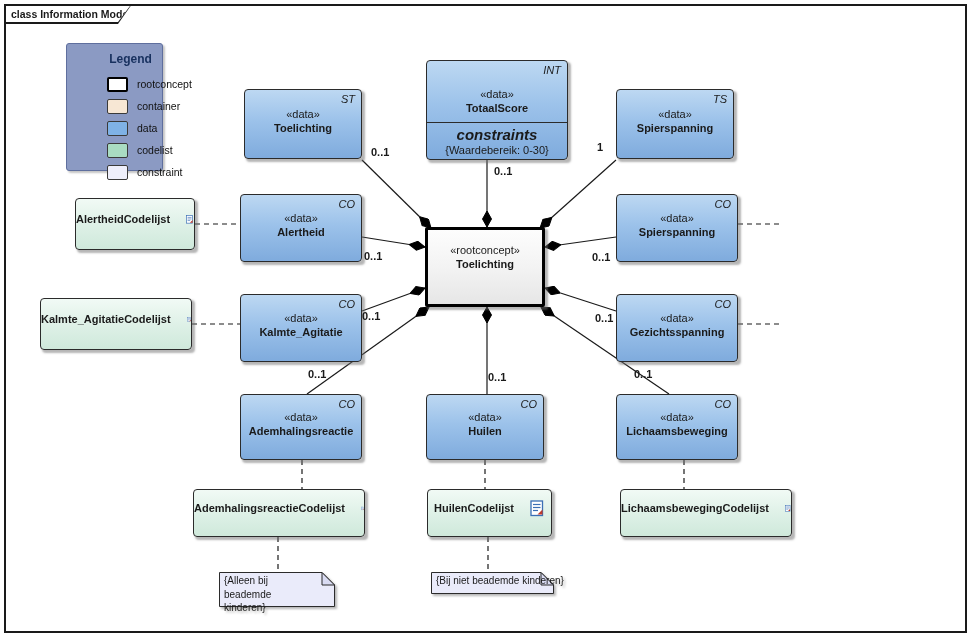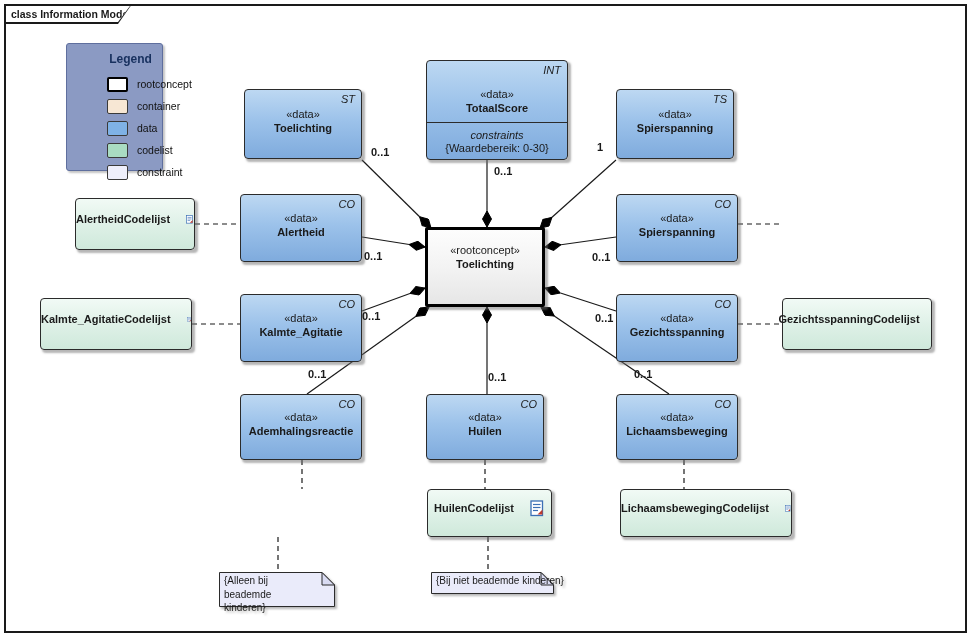--- a/index.html
+++ b/index.html
@@ -27,21 +27,21 @@
   .stereo{font-size:11px;}
   .bname{font-size:11px;font-weight:bold;margin-top:2px;}
   .tag{position:absolute;top:3px;right:6px;font-size:11px;font-style:italic;}
   .rootbox{background:linear-gradient(180deg,#fdfdfd 0%,#f2f2f2 55%,#e6e6e6 100%);
     border:3px solid #000;border-radius:2px;}
   .rootbox .inner{display:flex;flex-direction:column;align-items:center;
     padding-top:14px;height:100%;box-sizing:border-box;}
   .compart-top{height:62px;display:flex;flex-direction:column;align-items:center;justify-content:flex-end;
     padding-bottom:8px;box-sizing:border-box;border-bottom:1.2px solid #2b2b2b;}
   .compart-bottom{display:flex;flex-direction:column;align-items:center;justify-content:center;height:36px;}
-  .constraints-title{font-size:11px;font-style:italic;font-weight:400;}
+  .constraints-title{font-size:15px;font-style:italic;font-weight:700;}
   .constraints-value{font-size:11px;margin-top:1px;}
   .codelist{background:linear-gradient(180deg,#f1faf5 0%,#ddf0e6 55%,#cfe9db 100%);
     border:1.2px solid #2b2b2b;}
   .codelist .inner{display:flex;align-items:center;justify-content:center;gap:16px;height:100%;
     padding-bottom:10px;box-sizing:border-box;}
   .cname{font-size:11px;font-weight:bold;}
   .mult{position:absolute;font-size:11px;font-weight:600;z-index:3;white-space:nowrap;}
   .note{position:absolute;z-index:2;filter:drop-shadow(2px 2px 1px rgba(110,110,110,.5));}
   .note-text{position:absolute;left:5px;top:2px;right:2px;font-size:10px;line-height:1.35;z-index:3;}
   .legend{position:absolute;left:66px;top:43px;width:97px;height:128px;z-index:2;
@@ -237,33 +237,33 @@
         <rect x="1" y="1" width="11.5" height="14.5" fill="#fff" stroke="#3b6fb5" stroke-width="1.3"></rect>
         <line x1="3" y1="4.5" x2="10.5" y2="4.5" stroke="#3b6fb5" stroke-width="1.2"></line>
         <line x1="3" y1="7.5" x2="10.5" y2="7.5" stroke="#3b6fb5" stroke-width="1.2"></line>
         <line x1="3" y1="10.5" x2="8" y2="10.5" stroke="#3b6fb5" stroke-width="1.2"></line>
         <path d="M7.5,14.5 L12.5,9.5 L12.5,14.5 Z" fill="#c0392b"></path>
       </svg>
     </div>
   </div>
 
 
-  <div class="box codelist" style="left:782px;top:298px;width:150px;height:52px;">
-    <div class="inner">
-      <span class="cname">GezichtsspanningCodelijst</span>
-      <svg width="15" height="17" viewBox="0 0 15 17">
-        <rect x="1" y="1" width="11.5" height="14.5" fill="#fff" stroke="#3b6fb5" stroke-width="1.3"></rect>
-        <line x1="3" y1="4.5" x2="10.5" y2="4.5" stroke="#3b6fb5" stroke-width="1.2"></line>
-        <line x1="3" y1="7.5" x2="10.5" y2="7.5" stroke="#3b6fb5" stroke-width="1.2"></line>
-        <line x1="3" y1="10.5" x2="8" y2="10.5" stroke="#3b6fb5" stroke-width="1.2"></line>
-        <path d="M7.5,14.5 L12.5,9.5 L12.5,14.5 Z" fill="#c0392b"></path>
-      </svg>
-    </div>
-  </div>
-
+
+  <div class="box codelist" style="left:193px;top:489px;width:172px;height:48px;">
+    <div class="inner">
+      <span class="cname">AdemhalingsreactieCodelijst</span>
+      <svg width="15" height="17" viewBox="0 0 15 17">
+        <rect x="1" y="1" width="11.5" height="14.5" fill="#fff" stroke="#3b6fb5" stroke-width="1.3"></rect>
+        <line x1="3" y1="4.5" x2="10.5" y2="4.5" stroke="#3b6fb5" stroke-width="1.2"></line>
+        <line x1="3" y1="7.5" x2="10.5" y2="7.5" stroke="#3b6fb5" stroke-width="1.2"></line>
+        <line x1="3" y1="10.5" x2="8" y2="10.5" stroke="#3b6fb5" stroke-width="1.2"></line>
+        <path d="M7.5,14.5 L12.5,9.5 L12.5,14.5 Z" fill="#c0392b"></path>
+      </svg>
+    </div>
+  </div>
 
   <div class="box codelist" style="left:427px;top:489px;width:125px;height:48px;">
     <div class="inner">
       <span class="cname">HuilenCodelijst</span>
       <svg width="15" height="17" viewBox="0 0 15 17">
         <rect x="1" y="1" width="11.5" height="14.5" fill="#fff" stroke="#3b6fb5" stroke-width="1.3"></rect>
         <line x1="3" y1="4.5" x2="10.5" y2="4.5" stroke="#3b6fb5" stroke-width="1.2"></line>
         <line x1="3" y1="7.5" x2="10.5" y2="7.5" stroke="#3b6fb5" stroke-width="1.2"></line>
         <line x1="3" y1="10.5" x2="8" y2="10.5" stroke="#3b6fb5" stroke-width="1.2"></line>
         <path d="M7.5,14.5 L12.5,9.5 L12.5,14.5 Z" fill="#c0392b"></path>

